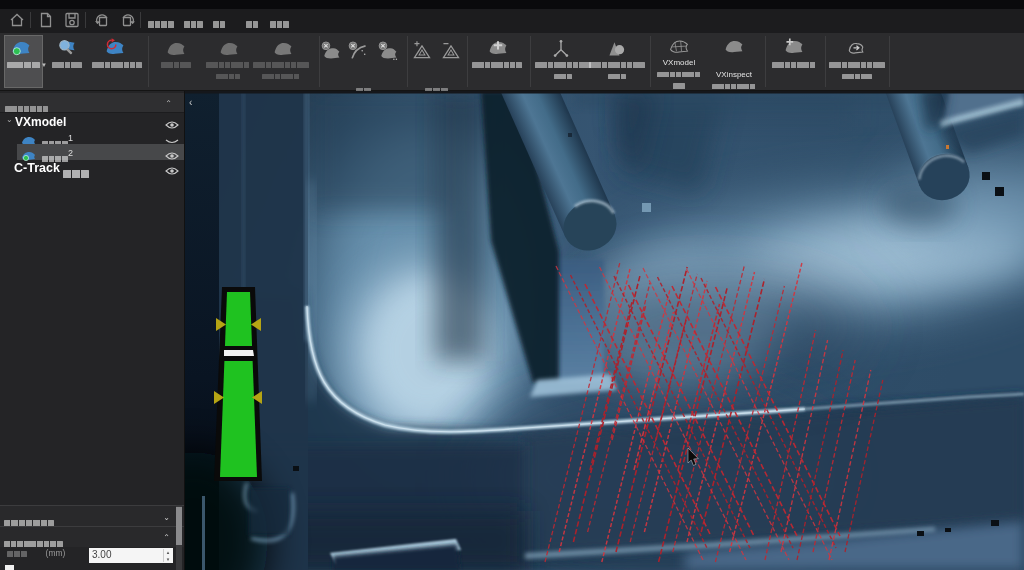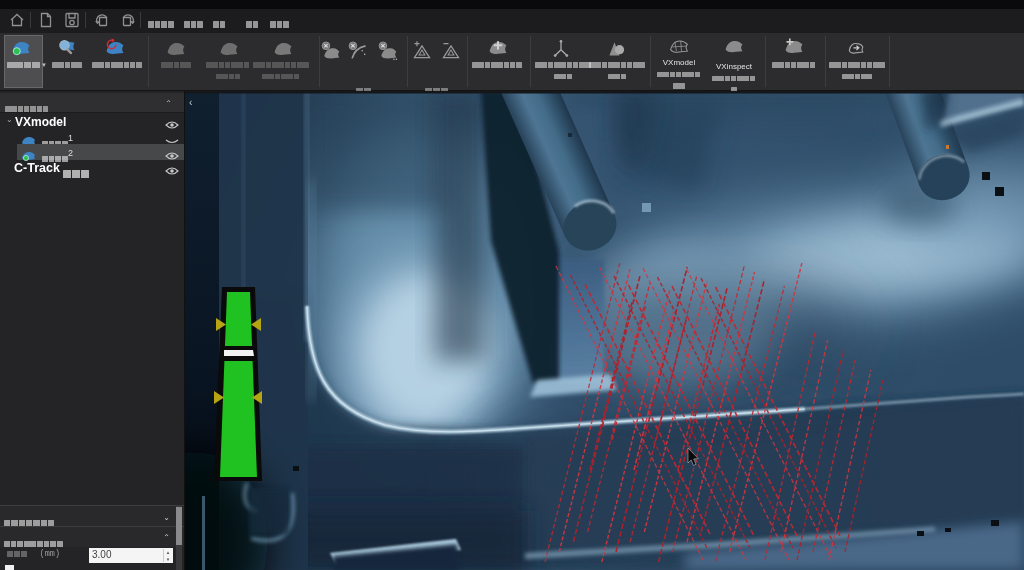--- a/index.html
+++ b/index.html
@@ -184,21 +184,21 @@
         <path d="M8,5 L10,16 M15,4 L16,16 M4,11 L22,10" stroke="#9a9a9a" stroke-width="0.9"></path>
       </svg></div>
 <div class="tlab" style="left:651px;width:56px;top:24px;">
       <div>VXmodel</div>
       <div><span class="jt" style="width:43.4px;height:5.5px;background:repeating-linear-gradient(90deg,currentColor 0 5.6px,transparent 5.6px 6.3px);opacity:0.58;"></span></div>
       <div><span class="jt" style="width:11.9px;height:5.5px;background:repeating-linear-gradient(90deg,currentColor 0 5.6px,transparent 5.6px 6.3px);opacity:0.58;"></span></div>
     </div>
 <div class="ti" style="left:721px;top:4px;"><svg width="26" height="22">
         <path d="M3,14 C5,7 9,4 14,4 C18,4 21,6 23,8 C21,10 21,13 23,16 L13,17 C8,18 4,16 3,14 Z" fill="#8b8b8b"></path>
       </svg></div>
-<div class="tlab" style="left:706px;width:56px;top:28px;">
+<div class="tlab" style="left:706px;width:56px;top:36px;">
       <div>VXinspect</div>
       <div><span class="jt" style="width:43.4px;height:5.5px;background:repeating-linear-gradient(90deg,currentColor 0 5.6px,transparent 5.6px 6.3px);opacity:0.58;"></span></div>
       <div><span class="jt" style="width:5.6px;height:5.5px;background:repeating-linear-gradient(90deg,currentColor 0 5.6px,transparent 5.6px 6.3px);opacity:0.58;"></span></div>
     </div>
 <div class="ti" style="left:781px;top:3px;"><svg width="26" height="24">
         <path d="M3,16 C5,8 9,5 14,5 C18,5 21,7 23,9 C21,12 21,15 23,18 L13,19 C8,20 4,18 3,16 Z" fill="#8b8b8b"></path>
         <path d="M8,2 V10 M4,6 H12" stroke="#c8c8c8" stroke-width="2"></path>
       </svg></div>
 <div class="tlab" style="left:765px;width:58px;top:26px;">
       <div><span class="jt" style="width:43.4px;height:5.5px;background:repeating-linear-gradient(90deg,currentColor 0 5.6px,transparent 5.6px 6.3px);opacity:0.58;"></span></div>
@@ -249,21 +249,21 @@
       <b style="position:absolute;left:14px;top:1px;font-size:12.5px;">C-Track</b>
       <span style="position:absolute;left:63px;top:4px;"><span class="jt" style="width:26.4px;height:7.5px;background:repeating-linear-gradient(90deg,currentColor 0 8px,transparent 8px 9.2px);opacity:0.72;"></span></span>
       <span class="eye"><svg width="14" height="10" viewBox="0 0 14 10">
           <path d="M1,5 Q7,-1 13,5 Q7,11 1,5 Z" fill="none" stroke="#c8c8c8" stroke-width="1.1"></path>
           <circle cx="7" cy="5" r="1.8" fill="#c8c8c8"></circle>
         </svg></span>
     </div>
 
 <div class="bhead" style="top:414px;"><span class="jt" style="width:50.2px;height:6px;background:repeating-linear-gradient(90deg,currentColor 0 6.4px,transparent 6.4px 7.300000000000001px);opacity:0.62;"></span><span class="chev2">⌄</span></div>
 <div class="bhead" style="top:435px;"><span class="jt" style="width:58.6px;height:6px;background:repeating-linear-gradient(90deg,currentColor 0 5.8px,transparent 5.8px 6.6px);opacity:0.62;"></span><span class="chev2" style="top:6px;">⌃</span></div>
-<div style="position:absolute;top:457px;left:7px;color:#999;font-size:8.5px;"><span class="jt" style="width:19.6px;height:6.5px;background:repeating-linear-gradient(90deg,currentColor 0 6px,transparent 6px 6.8px);opacity:0.55;"></span><span style="margin-left:13px;font-family:Liberation Mono, monospace;">(mm)</span></div>
+<div style="position:absolute;top:457px;left:7px;color:#999;font-size:8.5px;"><span class="jt" style="width:19.6px;height:6.5px;background:repeating-linear-gradient(90deg,currentColor 0 6px,transparent 6px 6.8px);opacity:0.55;"></span><span style="margin-left:19px;">(mm)</span></div>
 <div class="inp">3.00<span class="spin">▴<br>▾</span></div>
 <div style="position:absolute;top:474px;left:5px;width:9px;height:9px;background:#f0f0f0;"></div>
 <div style="position:absolute;top:475px;left:20px;color:#aaa;"></div>
 <div class="sbar"></div>
     <div class="sthumb"></div>
 </div>
 <div id="vp">
 <svg width="839" height="479" viewBox="0 0 839 479">
 <defs>
  <linearGradient id="gBase" x1="0" y1="0" x2="1" y2="0.25">

